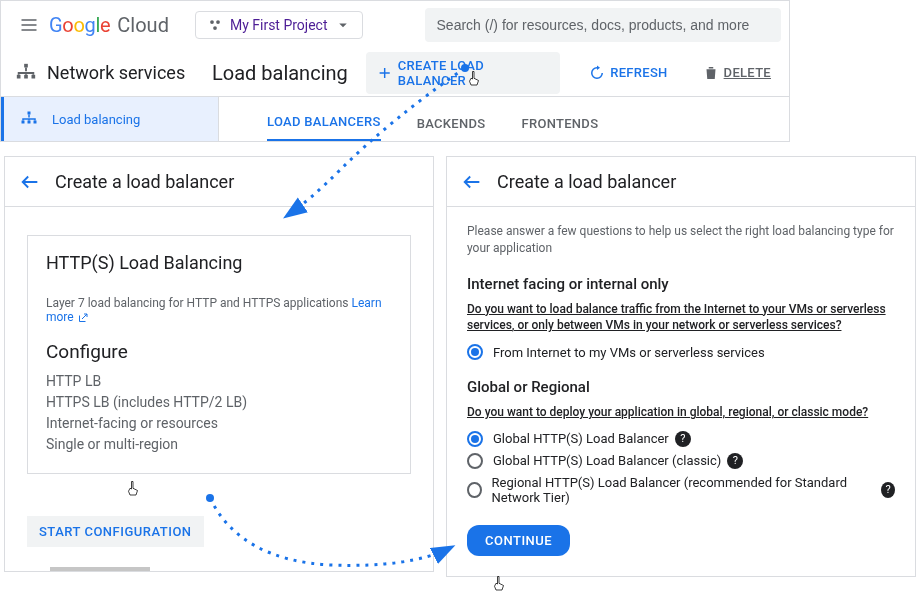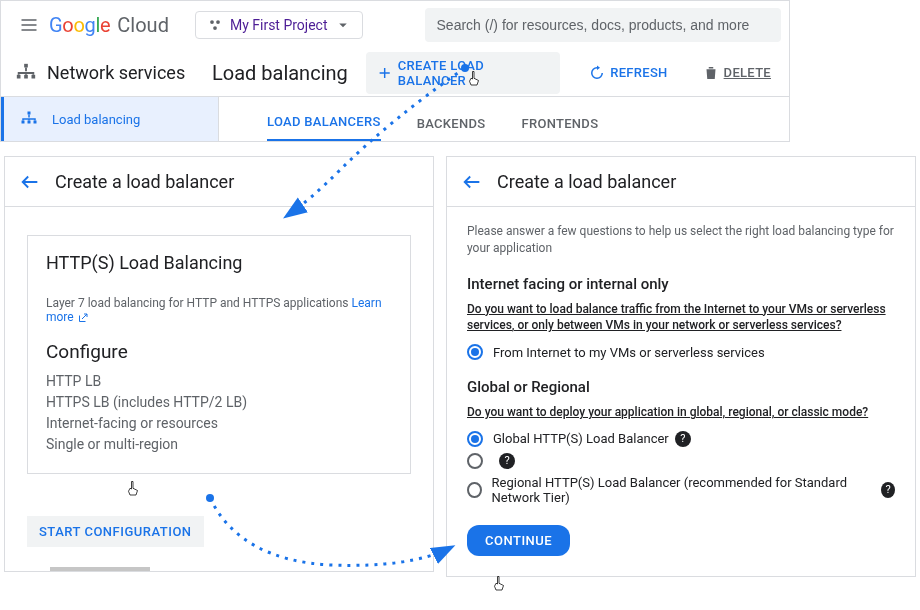--- a/index.html
+++ b/index.html
@@ -206,20 +206,21 @@
     
     <h3 style="margin-top:18px">Global or Regional</h3>
     <div class="q">Do you want to deploy your application in global, regional, or classic mode?</div>
     <div class="radio-row">
       <span class="radio checked"></span>
       <span>Global HTTP(S) Load Balancer</span>
       <span class="help-ic">?</span>
     </div>
     <div class="radio-row">
       <span class="radio"></span>
+      <span>Global HTTP(S) Load Balancer (classic)</span>
       <span class="help-ic">?</span>
     </div>
     <div class="radio-row">
       <span class="radio"></span>
       <span>Regional HTTP(S) Load Balancer (recommended for Standard Network Tier)</span>
       <span class="help-ic">?</span>
     </div>
     
     <div class="continue-btn">
       <span style="text-transform:uppercase">Continue</span>

